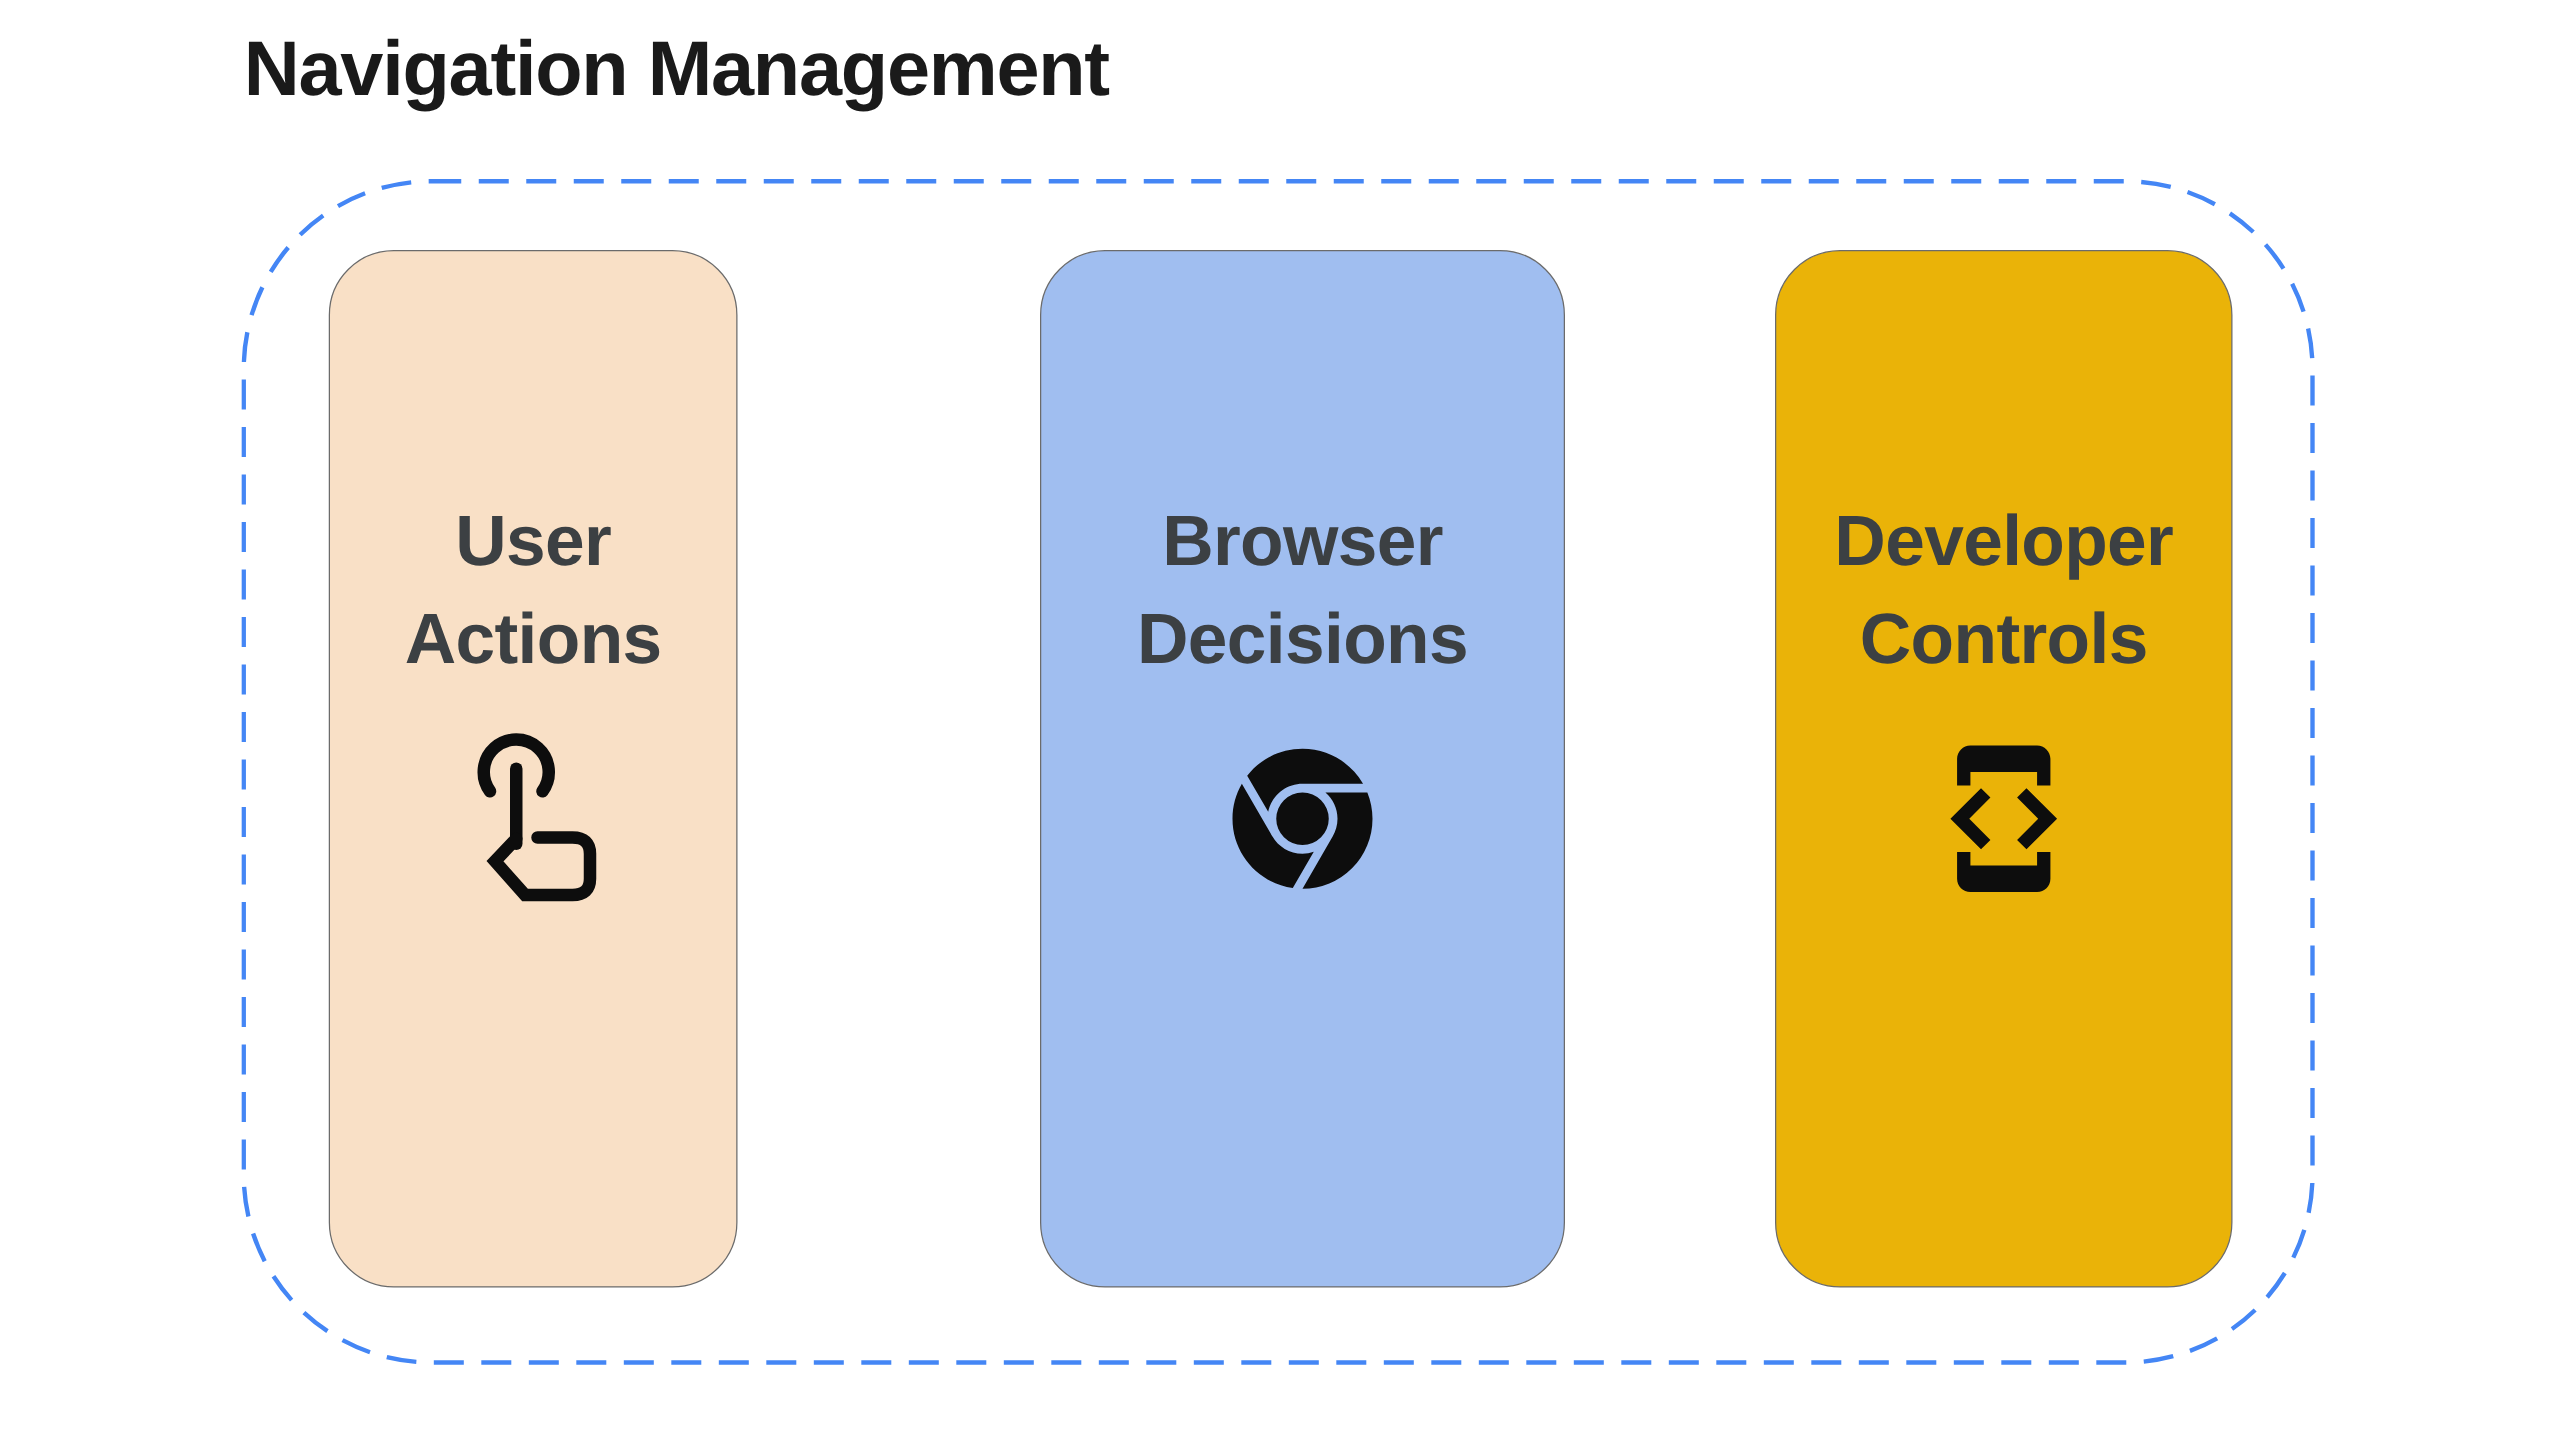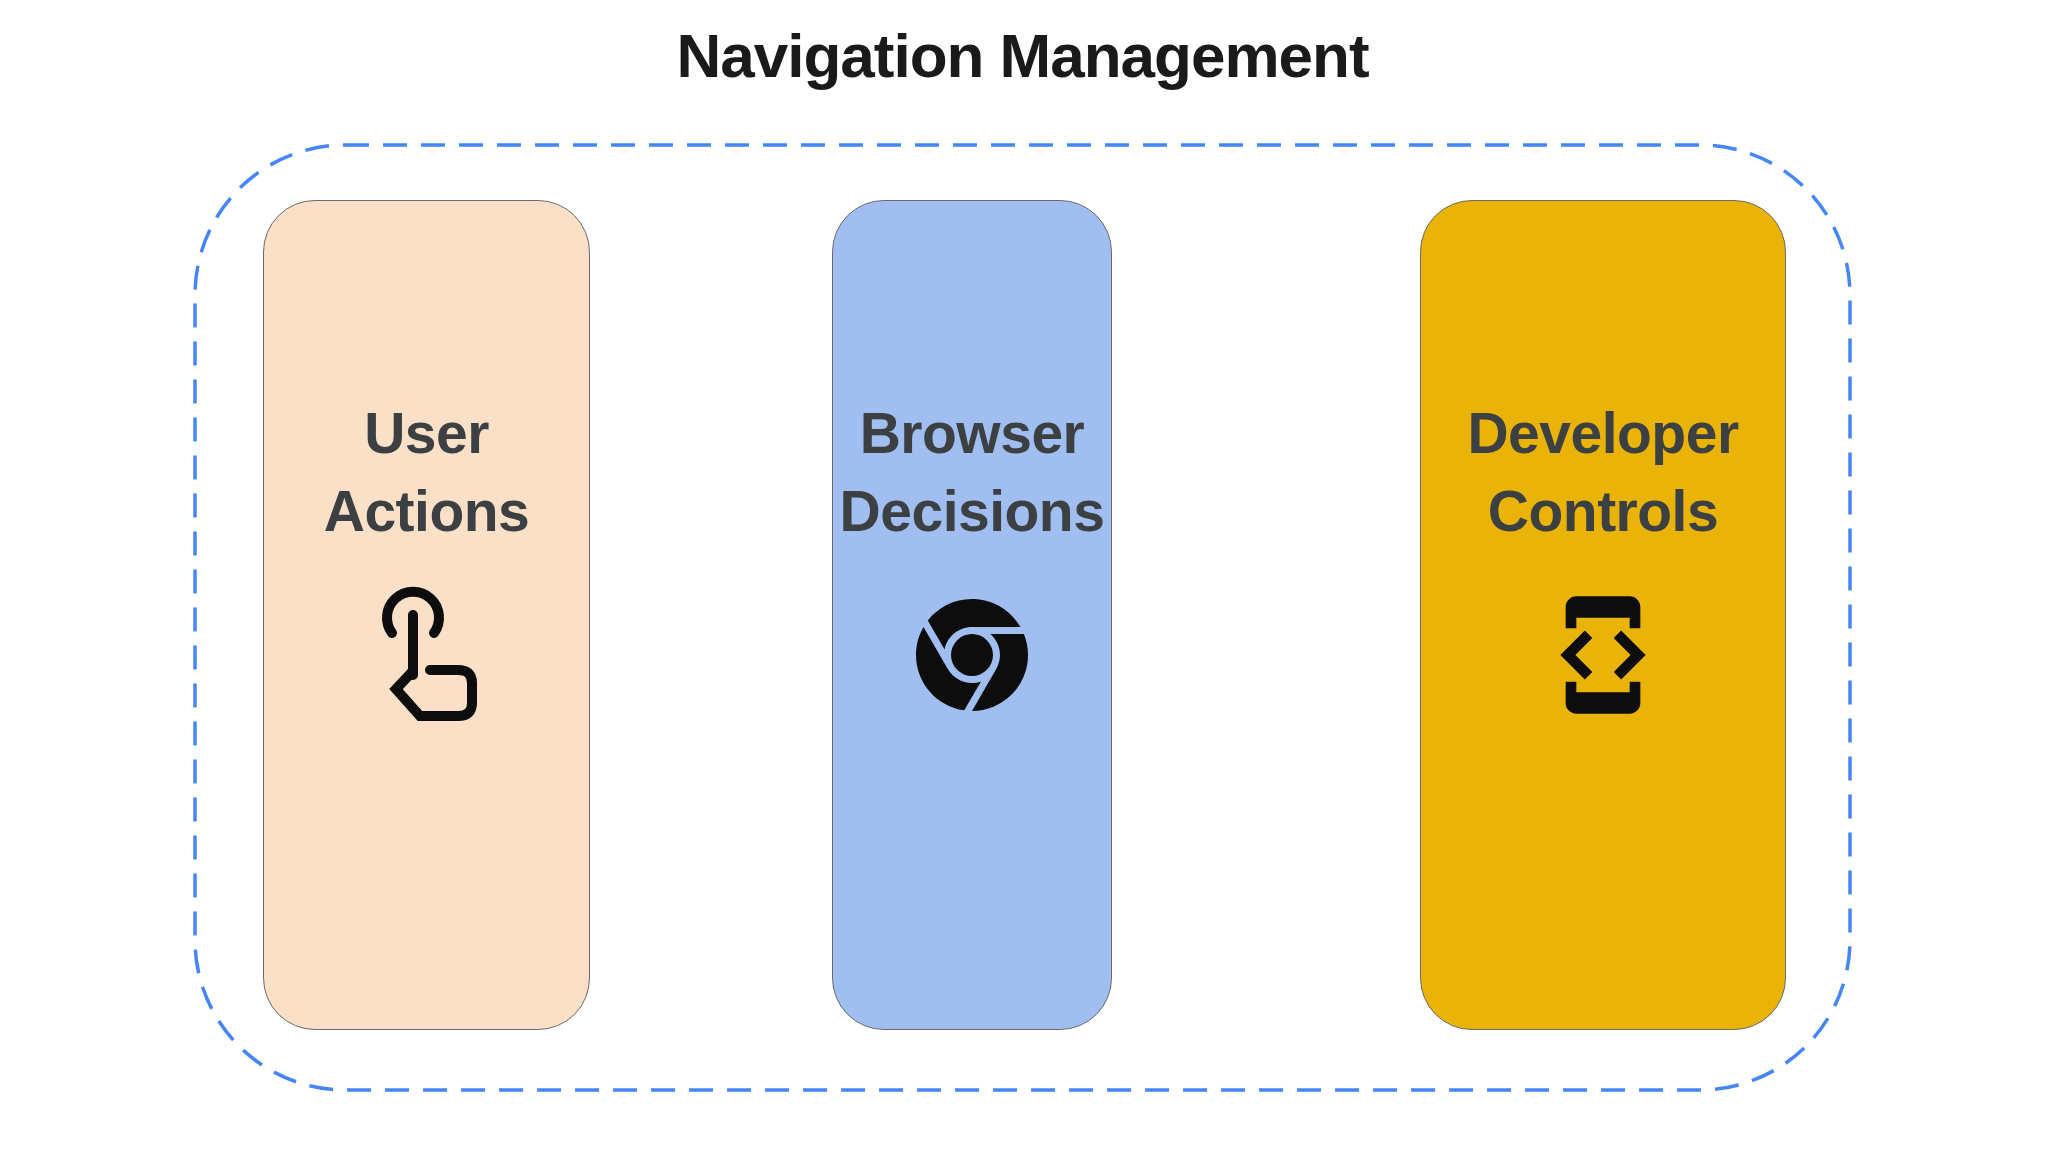--- a/index.html
+++ b/index.html
@@ -7,21 +7,20 @@
     position:relative;
     width:2048px;height:1152px;
     background:#ffffff;
     font-family:"Liberation Sans", sans-serif;
     overflow:hidden;
   }
   .diagram-title{
     position:absolute;
     left:195px; top:20px; width:1655px;
     margin:0;
-    text-align:center;
     font-size:62px;
     font-weight:bold;
     letter-spacing:-1px;
     color:#1a1a1a;
   }
   .container-border{
     position:absolute;
     left:193px; top:143px;
   }
   .card{
@@ -30,21 +29,21 @@
     height:830px;
     border-radius:52px;
     border:1.5px solid #6b6b6b;
     box-sizing:border-box;
     display:flex;
     flex-direction:column;
     align-items:center;
     padding-top:193px;
   }
   .card-1{ left:263px;  width:327px; }
-  .card-2{ left:832px;  width:280px; }
+  .card-2{ left:832px;  width:420px; }
   .card-3{ left:1420px; width:366px; }
   .card-label{
     font-size:57px;
     line-height:78px;
     font-weight:bold;
     letter-spacing:-0.5px;
     color:#3c4043;
     text-align:center;
     padding:0 20px;
   }

